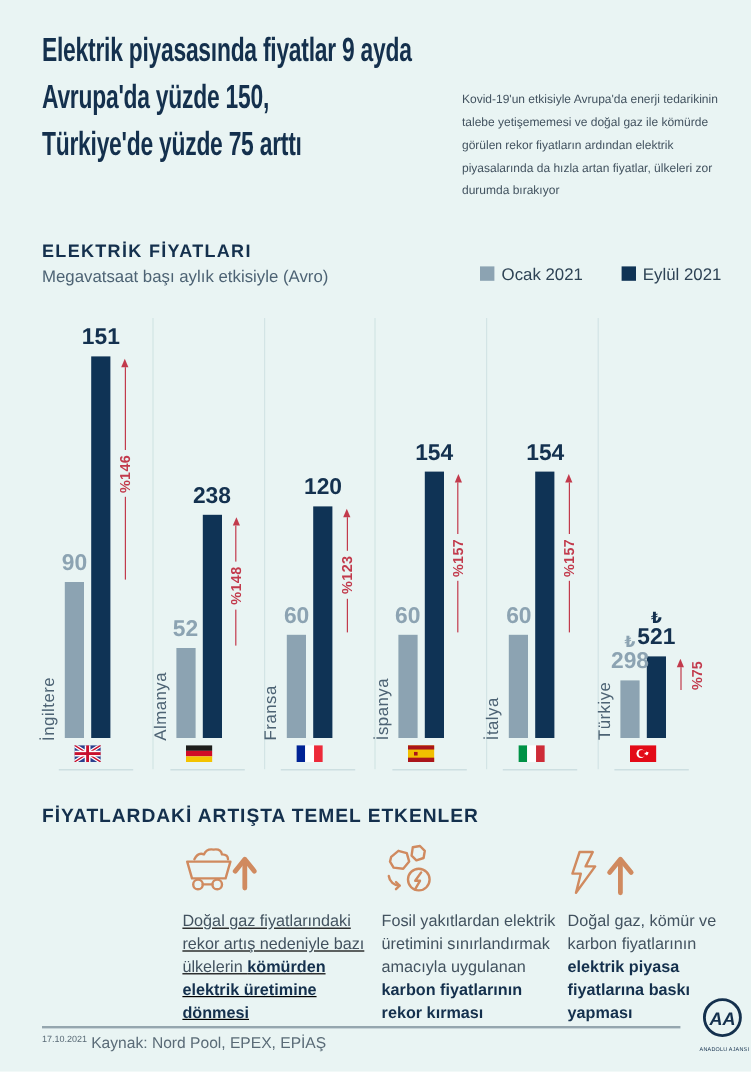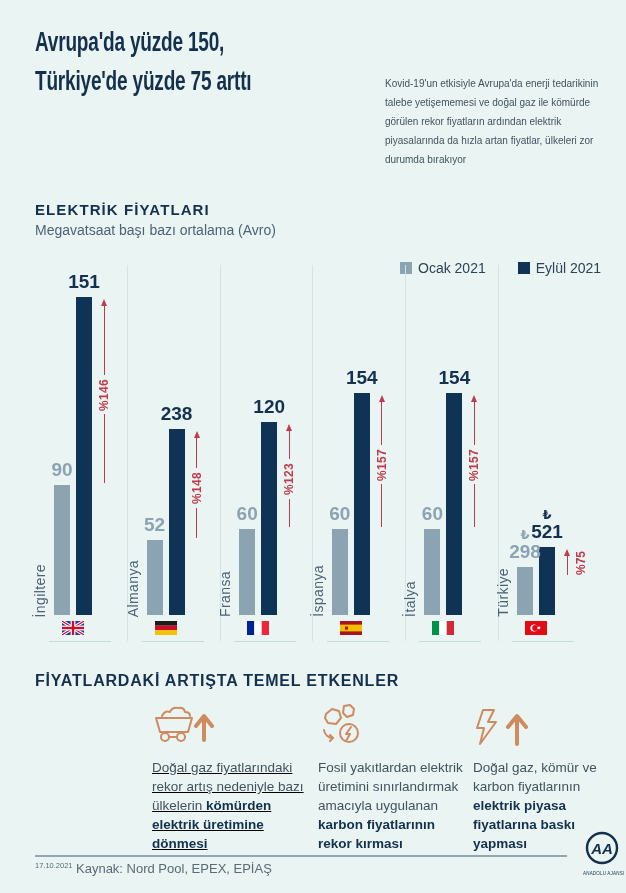--- a/index.html
+++ b/index.html
@@ -11,21 +11,21 @@
   #title .tline{height:39px;line-height:39px;white-space:nowrap;}
   #title .tline span{display:inline-block;transform:scaleX(0.68);transform-origin:0 50%;
     font-size:28px;font-weight:800;letter-spacing:-0.3px;}
   #intro{position:absolute;left:385px;top:74px;width:225px;font-size:10px;line-height:19px;
     color:#42525f;}
 
   
   #chart-head{position:absolute;left:35px;top:201px;color:#14304d;font-size:15px;font-weight:800;letter-spacing:1.1px;}
   #chart-sub{position:absolute;left:35px;top:222px;color:#4d6374;font-size:14px;}
   #legend{position:absolute;left:400px;top:220px;display:flex;gap:32px;}
-  .leg-item{display:flex;align-items:center;gap:6px;font-size:14px;color:#2e4355;margin-top:40px;}
+  .leg-item{display:flex;align-items:center;gap:6px;font-size:14px;color:#2e4355;}
   .leg-sq{width:12px;height:12px;display:inline-block;}
 
   
   #chart{position:absolute;left:35px;top:263px;width:556px;height:384px;}
   .sep{position:absolute;top:2px;width:1px;height:376px;background:#d3e4e5;}
   .col{position:absolute;top:0;width:93px;height:384px;}
   .bar{position:absolute;width:16px;}
   .bar.ocak{background:#8ca3b2;}
   .bar.eylul{background:#0f3355;}
   .val{position:absolute;width:80px;text-align:center;font-weight:800;font-size:19px;line-height:20px;}
@@ -62,27 +62,28 @@
   #foot-src{position:absolute;left:76px;top:861px;font-size:13px;color:#5a6b77;}
   #aa-logo{position:absolute;left:583px;top:830px;width:38px;text-align:center;color:#14304d;}
   #aa-caption{font-size:4.5px;letter-spacing:0.2px;margin-top:1px;color:#14304d;white-space:nowrap;}
 </style>
 </head>
 <body>
 
 <div id="canvas">
 
   <div id="title">
+    <div class="tline"><span>Elektrik piyasasında fiyatlar 9 ayda</span></div>
     <div class="tline"><span>Avrupa'da yüzde 150,</span></div>
     <div class="tline"><span>Türkiye'de yüzde 75 arttı</span></div>
   </div>
   <div id="intro">Kovid-19'un etkisiyle Avrupa'da enerji tedarikinin talebe yetişememesi ve doğal gaz ile kömürde görülen rekor fiyatların ardından elektrik piyasalarında da hızla artan fiyatlar, ülkeleri zor durumda bırakıyor</div>
 
   <div id="chart-head">ELEKTRİK FİYATLARI</div>
-  <div id="chart-sub">Megavatsaat başı bazı ortalama (Avro)</div>
+  <div id="chart-sub">Megavatsaat başı aylık etkisiyle (Avro)</div>
 
   <div id="legend">
     <div class="leg-item">
       <span class="leg-sq" id="leg-sq-0" style="background: rgb(140, 163, 178);"></span>
       <span>Ocak 2021</span>
     </div>
     <div class="leg-item">
       <span class="leg-sq" id="leg-sq-1" style="background: rgb(15, 51, 85);"></span>
       <span>Eylül 2021</span>
     </div>

